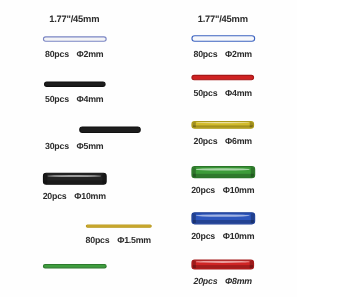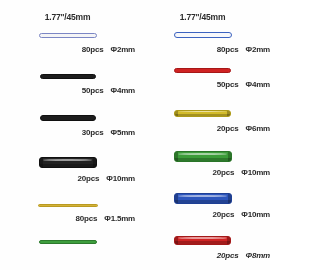--- a/index.html
+++ b/index.html
@@ -94,21 +94,21 @@
     background: rgba(0,0,0,0.25);
     pointer-events: none;
   }
   .tube .cap.l { left: 0; }
   .tube .cap.r { right: 0; }
 
   .caption {
     position: absolute;
     left: 0;
     width: 135px;
-    text-align: right;
+    text-align: center;
     font-size: 8px;
     font-weight: 700;
     letter-spacing: -0.2px;
     color: #2b2b2b;
     white-space: nowrap;
   }
   .caption .qty { margin-right: 7px; }
   .caption .dia { }
 </style>
 </head>
@@ -130,21 +130,21 @@
 
     <div class="row" style="top:68px;">
       <div class="tube-wrap">
         <div class="tube" id="L1" style="width: 56px; height: 5px; background: rgb(29, 29, 29); border: 1px solid rgb(16, 16, 16); border-radius: 3px;"></div>
       </div>
       <div class="caption" style="top:18px;">
         <span class="qty">50pcs</span><span class="dia">Φ4mm</span>
       </div>
     </div>
 
-    <div class="row" style="top:110px;">
+    <div class="row" style="top:110px;padding-left:32px;">
       <div class="tube-wrap">
         <div class="tube" id="L2" style="width: 56px; height: 6px; background: rgb(29, 29, 29); border: 1px solid rgb(16, 16, 16); border-radius: 3px;"></div>
       </div>
       <div class="caption" style="top:18px;">
         <span class="qty">30pcs</span><span class="dia">Φ5mm</span>
       </div>
     </div>
 
     <div class="row" style="top:154px;">
       <div class="tube-wrap">
@@ -153,21 +153,21 @@
             <span class="shade"></span>
             <span class="cap l"></span>
             <span class="cap r"></span>
           </div>
       </div>
       <div class="caption" style="top:20px;">
         <span class="qty">20pcs</span><span class="dia">Φ10mm</span>
       </div>
     </div>
 
-    <div class="row" style="top:197px;">
+    <div class="row" style="top:197px;margin-left:40px;">
       <div class="tube-wrap">
         <div class="tube" id="L4" style="width: 60px; height: 3px; background: rgb(212, 178, 54); border: 1px solid rgb(185, 154, 34); border-radius: 2.5px;"></div>
       </div>
       <div class="caption" style="top:17px;">
         <span class="qty">80pcs</span><span class="dia">Φ1.5mm</span>
       </div>
     </div>
 
     <div class="row" style="top:234px;">
       <div class="tube-wrap">

